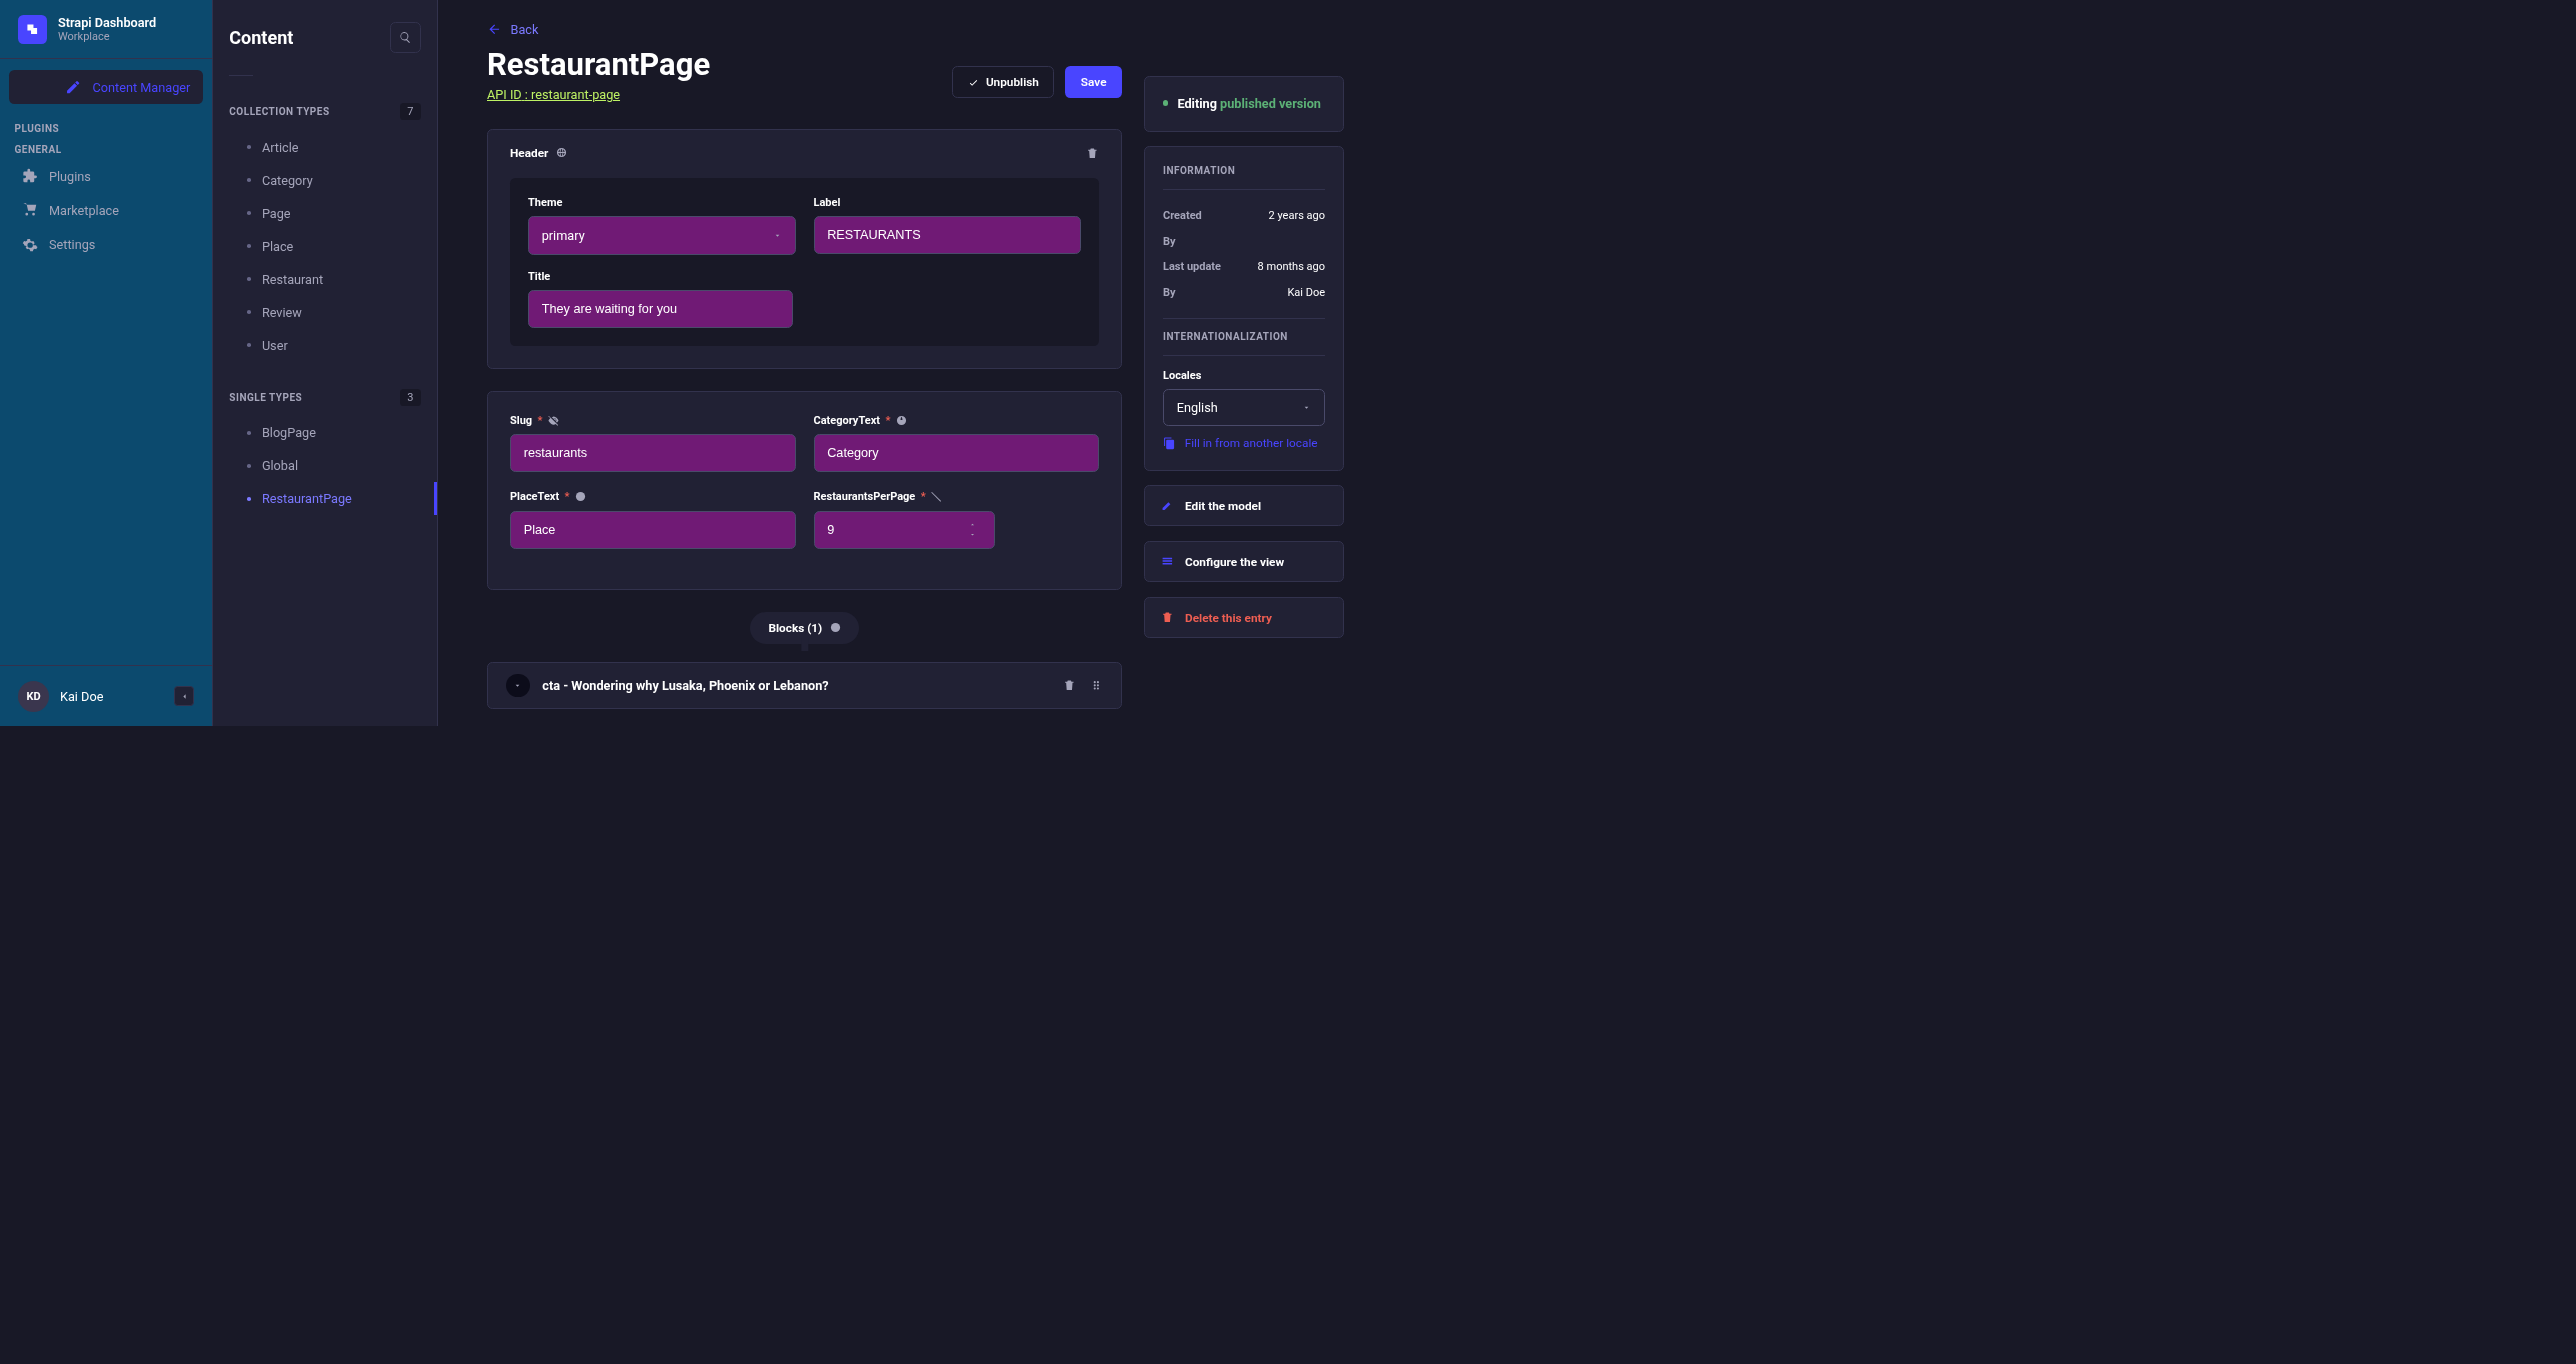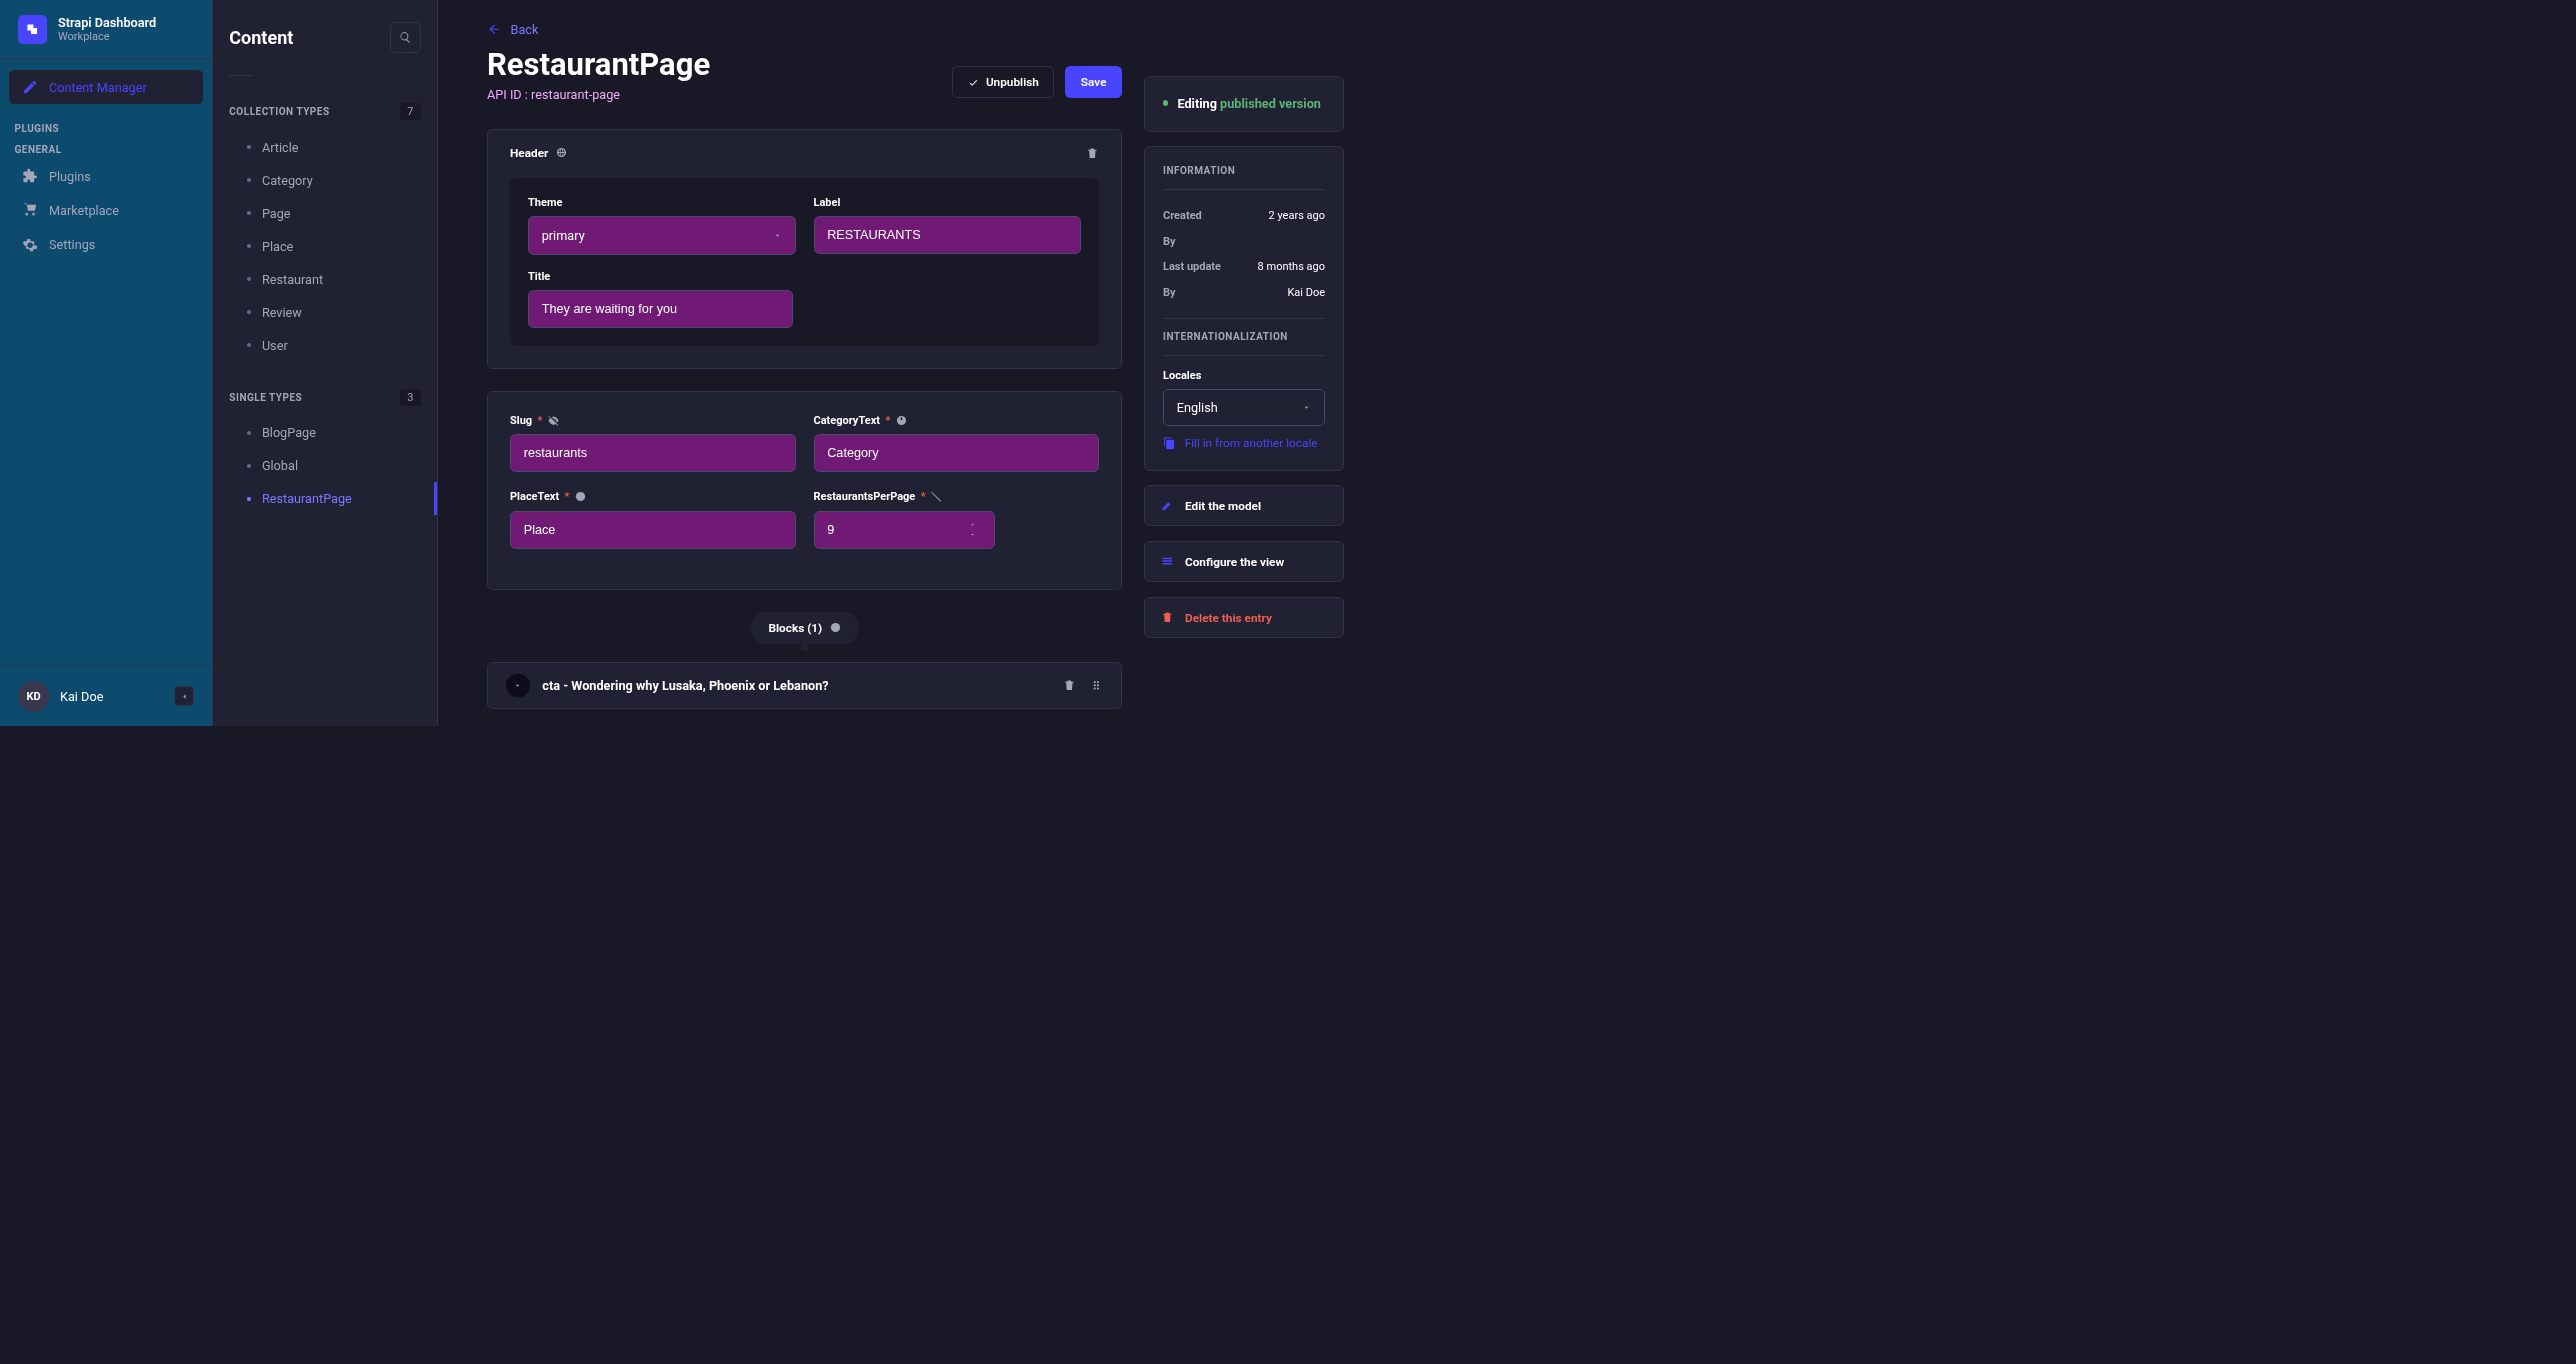--- a/index.html
+++ b/index.html
@@ -44,21 +44,21 @@
 
 .nav-section { padding: 11px 9px; }
 .nav-item {
   display: flex; align-items: center; gap: 11px;
   padding: 9px 12.7px;
   border-radius: 5.4px;
   color: #a5a5ba;
   cursor: pointer;
   font-size: 12.7px;
 }
-.nav-item.active { background: #212134; color: #4945ff; }
+.nav-item.active { background: #212134; color: #4945ff; justify-content: flex-end; }
 .nav-item.active svg { fill: #4945ff; }
 .nav-item svg { width: 16.3px; height: 16.3px; fill: #a5a5ba; flex-shrink:0; }
 .nav-label-group {
   font-size: 10px; font-weight: 700;
   color: #a5a5ba;
   text-transform: uppercase;
   letter-spacing: 0.5px;
   padding: 7.3px 14.5px 3.6px;
 }
 
@@ -142,21 +142,21 @@
   width:2.7px; background:#4945ff;
 }
 
 
 .main { flex:1; display:flex; padding: 22px 27px; gap: 22px; overflow:auto; }
 .main-center { flex:1; min-width:0;padding-left:22px; }
 .back-row { display:flex; align-items:center; gap:9px; color:#7b79ff; cursor:pointer; margin-bottom:3.6px; padding-bottom: 5.4px;}
 .back-row svg { width:14.5px; height:14.5px; fill:#4945ff;}
 .page-header { display:flex; justify-content:space-between; align-items:flex-start; margin-bottom: 27px; }
 .page-title { font-size: 31px; font-weight:700; margin-bottom: 3.6px;}
-.page-sub { color:#f0abfc; font-size:12.7px; }
+.page-sub { color:#bef264; font-size:12.7px;text-decoration:underline; }
 .header-actions { display:flex; gap:11px; align-items:flex-start; padding-top: 20px;}
 .btn { display:flex; align-items:center; gap:7.3px; font-size:11.8px; padding: 8.2px 14.5px; border-radius:5.4px; cursor:pointer; border:0.9px solid transparent; font-weight:600;}
 .btn-secondary { background: transparent; border:0.9px solid #32324d; color:#fff; }
 .btn-secondary svg{fill:#fff;}
 .btn-primary { background:#4945ff; color:#fff; }
 
 
 .card {
   background:#212134;
   border:0.9px solid #32324d;

